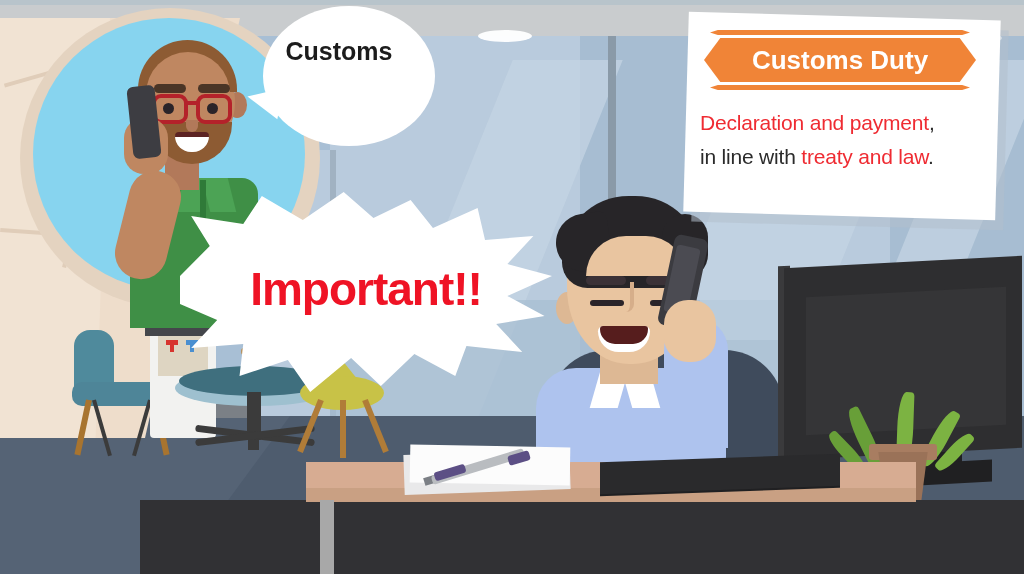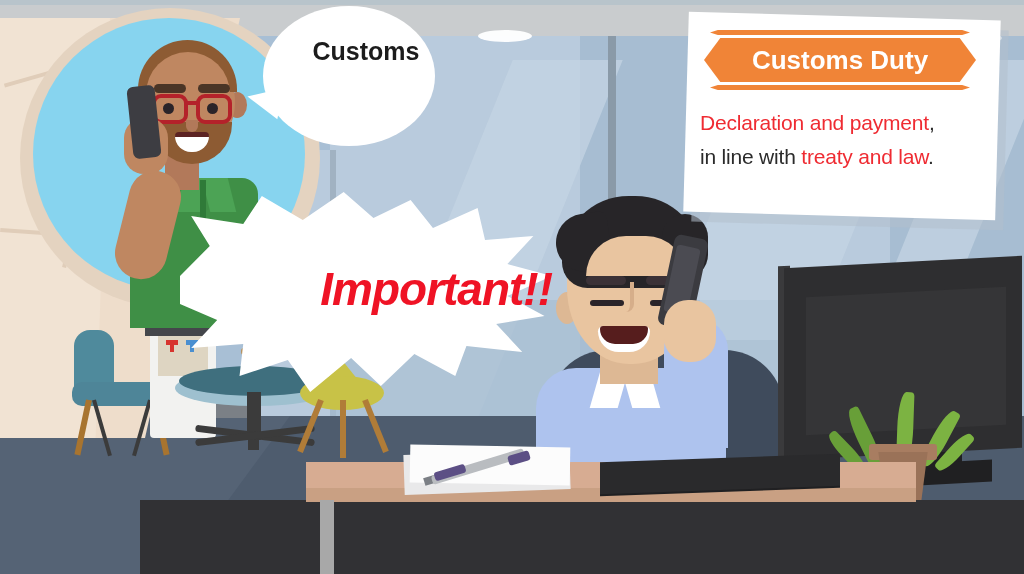--- a/index.html
+++ b/index.html
@@ -53,21 +53,21 @@
   .g-collar-r{left:206px;top:178px;width:26px;height:34px;background:#4ca355;transform:skewX(14deg);}
   .g-placket{left:200px;top:180px;width:6px;height:48px;background:#2f7a38;}
   .g-arm{left:122px;top:170px;width:52px;height:110px;border-radius:26px;background:#bf8761;transform:rotate(14deg);}
   .g-hand{left:124px;top:118px;width:44px;height:56px;border-radius:20px;background:#bf8761;}
   .g-phone{left:130px;top:86px;width:28px;height:72px;border-radius:6px;background:#3d3d42;transform:rotate(-6deg);}
   .g-pants{left:145px;top:292px;width:104px;height:44px;background:#44464b;}
 
   
   .bubble{left:263px;top:6px;width:172px;height:140px;border-radius:50%;background:#ffffff;}
   .bubble-tail{left:247px;top:84px;width:0;height:0;border-top:16px solid transparent;border-bottom:16px solid transparent;border-right:34px solid #ffffff;transform:rotate(12deg);}
-  .bubble-txt{left:280px;top:34px;width:172px;text-align:center;color:#1c1c1c;font-size:25px;font-weight:bold;line-height:34px;}
+  .bubble-txt{left:253px;top:34px;width:172px;text-align:center;color:#1c1c1c;font-size:25px;font-weight:bold;line-height:34px;}
 
   
   .chair-seat{left:72px;top:382px;width:96px;height:24px;border-radius:10px;background:#4e8598;}
   .chair-back{left:74px;top:330px;width:40px;height:70px;border-radius:16px 16px 0 0;background:#4f8a9c;}
   .chair-leg{background:#3b3b3b;width:4px;transform-origin:top center;}
   .chair-leg-w{background:#a8742f;width:6px;transform-origin:top center;}
 
   .cooler-body{left:150px;top:330px;width:66px;height:108px;background:#f2f2f0;border-radius:4px;}
   .cooler-panel{left:158px;top:336px;width:50px;height:40px;background:#ded5c2;}
   .tap-red{left:166px;top:340px;width:12px;height:5px;background:#d7342e;}
@@ -92,21 +92,21 @@
   
   .burst{left:180px;top:192px;width:372px;height:200px;
     background:#ffffff;
     clip-path:polygon(
       0% 42%, 8% 27%, 3% 12%, 17% 16%, 22% 2%, 33% 14%, 44% 0%,
       52% 13%, 62% 4%, 68% 18%, 80% 8%, 82% 24%, 95% 22%, 88% 36%,
       100% 42%, 88% 52%, 98% 62%, 85% 66%, 92% 80%, 77% 77%, 74% 92%,
       63% 81%, 54% 97%, 46% 83%, 35% 100%, 29% 84%, 16% 92%, 17% 76%,
       3% 78%, 10% 64%, 0% 56%
     );}
-  .burst-txt{left:180px;top:262px;width:372px;text-align:right;color:#ef1325;font-size:46px;font-weight:bold;letter-spacing:-1px;font-style:italic;}
+  .burst-txt{left:180px;top:262px;width:372px;text-align:center;color:#ef1325;font-size:46px;font-weight:bold;letter-spacing:-1px;}
 
   
   .board-shadow{left:694px;top:26px;width:312px;height:200px;background:#b2bfcc;opacity:.55;transform:rotate(1.6deg);}
   .board{left:686px;top:16px;width:312px;height:200px;background:#ffffff;transform:rotate(1.6deg);}
   .board-clip{left:942px;top:38px;width:48px;height:12px;border-radius:6px;background:#ffffff;}
   .ribbon{left:704px;top:38px;width:272px;height:44px;background:#f08437;
      clip-path:polygon(0% 50%,6% 0%,94% 0%,100% 50%,94% 100%,6% 100%);}
   .ribbon-line-t{left:710px;top:30px;width:260px;height:5px;background:#f08437;
      clip-path:polygon(0% 50%,3% 0%,97% 0%,100% 50%,97% 100%,3% 100%);}
   .ribbon-line-b{left:710px;top:85px;width:260px;height:5px;background:#f08437;

